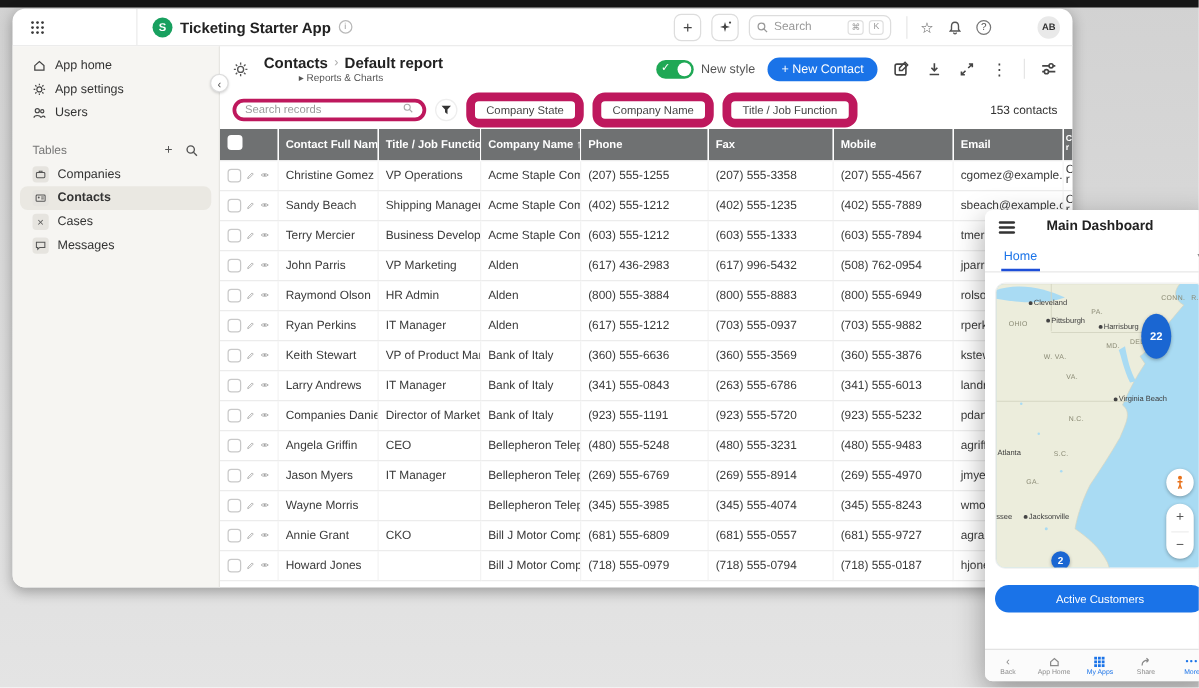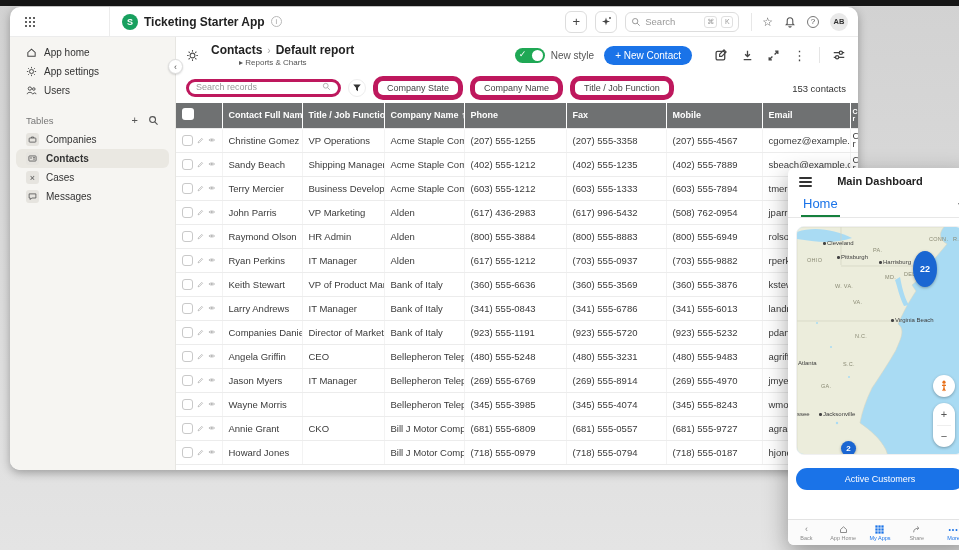--- a/index.html
+++ b/index.html
@@ -16,21 +16,21 @@
   .logo { width:16px; height:16px; border-radius:50%; background:#18a05f; display:flex; align-items:center; justify-content:center; color:#fff; font-size:9px; font-weight:bold; }
   .brand-title { font-size:12px; font-weight:bold; color:#222; }
   .info-ico { width:11px; height:11px; border:1px solid #b9b9b9; border-radius:50%; color:#999; font-size:7px; display:flex; align-items:center; justify-content:center; }
   .tb-spacer { flex:1; }
   .sq-btn { width:22px; height:22px; border:1px solid #ddd; border-radius:6px; background:#fff; display:flex; align-items:center; justify-content:center; margin-right:8px; font-size:13px; color:#444; }
   .search-box { width:114px; height:20px; border:1px solid #ddd; border-radius:6px; display:flex; align-items:center; padding:0 5px; gap:4px; margin-right:12px; }
   .search-box .ph { font-size:9.5px; color:#999; flex:1; }
   .kbd { min-width:12px; height:12px; border:1px solid #e0e0e0; border-radius:3px; font-size:7px; color:#999; display:flex; align-items:center; justify-content:center; padding:0 2px; }
   .tb-div { width:1px; height:18px; background:#e7e7e7; margin-right:10px; }
   .tb-ico { margin-right:11px; color:#555; font-size:12px; display:flex; align-items:center; }
-  .avatar { width:18px; height:18px; border-radius:50%; background:#e9e9e9; color:#333; font-size:7.5px; font-weight:bold; display:flex; align-items:center; justify-content:center; margin-right:10px; }
+  .avatar { width:18px; height:18px; border-radius:50%; background:#e9e9e9; color:#333; font-size:7.5px; font-weight:bold; display:flex; align-items:center; justify-content:center; margin-right:10px;margin-left:26px; }
 
   .window-body { display:flex; height:calc(100% - 30px); }
 
   
   .sidebar { width:166px; background:#f6f5f2; border-right:1px solid #e7e6e2; padding-top:6px; position:relative; flex:none; }
   .side-item { height:19px; display:flex; align-items:center; gap:7px; padding:0 10px; margin:0 6px; font-size:10px; color:#333; border-radius:6px; }
   .side-item svg { flex:none; }
   .tables-row { display:flex; align-items:center; padding:0 16px 0 16px; margin-top:14px; margin-bottom:4px; }
   .tables-row .lbl { font-size:9.5px; color:#777; flex:1; }
   .tables-row .mini { color:#555; font-size:11px; margin-left:10px; display:flex; }
@@ -43,50 +43,50 @@
   .toolbar { height:36px; display:flex; align-items:center; padding:0 10px; }
   .gear-btn { margin-right:12px; display:flex; color:#555; }
   .crumbs .row1 { display:flex; align-items:center; gap:5px; font-size:12px; font-weight:bold; color:#222; }
   .crumbs .sep { color:#aaa; font-weight:normal; font-size:10px; }
   .crumbs .row2 { font-size:8px; color:#555; margin-left:28px; margin-top:1px; }
   .t-spacer { flex:1; }
   .toggle { width:30px; height:15px; border-radius:8px; background:#1fa855; position:relative; margin-right:6px; }
   .toggle .chk { position:absolute; left:4px; top:1px; color:#fff; font-size:9px; }
   .toggle .knob { position:absolute; right:2px; top:2px; width:11px; height:11px; background:#fff; border-radius:50%; }
   .toggle-lbl { font-size:10px; color:#555; margin-right:10px; }
-  .primary-btn { background:#1a73e8; color:#fff; font-size:10px; border:none; border-radius:12px; padding:4px 11px; margin-right:22px; white-space:nowrap; }
+  .primary-btn { background:#1a73e8; color:#fff; font-size:10px; border:none; border-radius:12px; padding:4px 11px; margin-right:12px; white-space:nowrap; }
   .tool-ico { margin-right:13px; color:#444; display:flex; align-items:center; font-size:13px; }
   .tool-div { width:1px; height:16px; background:#e5e5e5; margin-right:12px; }
 
   .filterbar { height:30px; display:flex; align-items:center; padding:0 10px; gap:7px; }
   .rec-search { width:155px; height:18px; border:3px solid #be185d; border-radius:9px; display:flex; align-items:flex-start; padding:0 7px; }
   .rec-search .ph { font-size:9px; color:#999; flex:1; }
   .funnel-btn { width:18px; height:18px; border-radius:50%; display:flex; align-items:center; justify-content:center; border:1px solid #eee; }
-  .chip { border:5px solid #be185d; border-radius:10px; padding:2px 9px; font-size:9px; color:#444; white-space:nowrap; }
+  .chip { border:7px solid #be185d; border-radius:10px; padding:2px 9px; font-size:9px; color:#444; white-space:nowrap; }
   .count { margin-left:auto; font-size:9.5px; color:#333; padding-right:2px; }
 
   
   table.grid { border-collapse:collapse; table-layout:fixed; width:682px; }
   table.grid th { background:#6f7172; color:#fff; font-size:9px; font-weight:bold; text-align:left; height:25px; padding:0 6px; border-right:1px solid rgba(255,255,255,.25); overflow:hidden; white-space:nowrap; }
   table.grid td { height:24px; font-size:9.5px; color:#3a3a3a; padding:0 6px; border-bottom:1px solid #ececec; border-right:1px solid #f3f3f3; overflow:hidden; white-space:nowrap; }
   .hdr-cb { width:12px; height:12px; background:#fff; border-radius:3px; display:inline-block; }
   .c-act { display:flex; align-items:center; gap:4px; border-bottom:none !important; }
   tr { border-bottom:1px solid #ececec; }
   .cb { width:11px; height:11px; border:1px solid #c9c9c9; border-radius:3px; background:#fff; display:inline-block; flex:none; }
   .c-link { color:#4a86e8; }
   .c-clip { font-size:8px; line-height:8px; color:#4a86e8; padding:0 2px !important; }
 
   
   .phone-panel { position:absolute; left:788px; top:168px; width:184px; height:377px; background:#fff; border-radius:6px; box-shadow:0 8px 24px rgba(0,0,0,.35); z-index:5; overflow:hidden; display:flex; flex-direction:column; }
   .pp-header { height:26px; display:flex; align-items:center; justify-content:center; position:relative; }
   .pp-title { font-size:11px; font-weight:bold; color:#222; }
   .hamburger { position:absolute; left:11px; top:9px; width:13px; }
   .hamburger div { height:1.6px; background:#333; margin-bottom:2.4px; border-radius:1px; }
   .pp-tabs { height:24px; border-bottom:1px solid #e7e7e7; display:flex; align-items:flex-end; position:relative; }
-  .pp-tab { margin-left:13px; font-size:13px; color:#1a73e8; padding:0 2px 4px; border-bottom:2px solid #15803d; }
+  .pp-tab { margin-left:13px; font-size:10px; color:#1a73e8; padding:0 2px 4px; border-bottom:2px solid #1d4ed8; }
   .pp-caret { position:absolute; right:10px; top:6px; font-size:8px; color:#666; }
   .map-card { margin:8px; height:229px; border-radius:8px; overflow:hidden; position:relative; flex:none; border:1px solid #f0f0f0; }
   .map-card svg.basemap { position:absolute; left:0; top:0; }
   .ml { position:absolute; white-space:nowrap; color:#6a6a58; }
   .ml.state { font-size:5.5px; letter-spacing:.3px; color:#8a8a74; }
   .ml.city { font-size:6px; color:#3c3c3c; }
   .ml .dot { display:inline-block; width:2.5px; height:2.5px; border-radius:50%; background:#444; margin-right:1.5px; vertical-align:middle; }
   .badge { position:absolute; background:#1a66d2; color:#fff; border-radius:50%; display:flex; align-items:center; justify-content:center; font-weight:bold; box-shadow:0 1px 3px rgba(0,0,0,.3); }
   .badge-22 { width:24px; height:36px; left:116px; top:24px; font-size:9px; }
   .badge-2 { width:15px; height:15px; left:44px; top:214px; font-size:8px; }
@@ -520,21 +520,21 @@
                   <svg width="12" height="12" viewBox="0 0 12 12">
                     <path d="M1.5 6 C3 3.8 9 3.8 10.5 6 C9 8.2 3 8.2 1.5 6 Z" fill="none" stroke="#9a9a9a" stroke-width="1"></path>
                     <circle cx="6" cy="6" r="1.2" fill="#9a9a9a"></circle>
                   </svg>
                 </span>
               </td>
               <td>Larry Andrews</td>
               <td>IT Manager</td>
               <td class="c-link">Bank of Italy</td>
               <td>(341) 555-0843</td>
-              <td>(341) 555-6786</td>
+              <td>(263) 555-6786</td>
               <td>(341) 555-6013</td>
               <td class="c-link">landrew</td>
               <td class="c-clip">
                 <div>C</div>
                 <div>r</div>
               </td>
             </tr>
             <tr>
               <td>
                 <span class="c-act">

